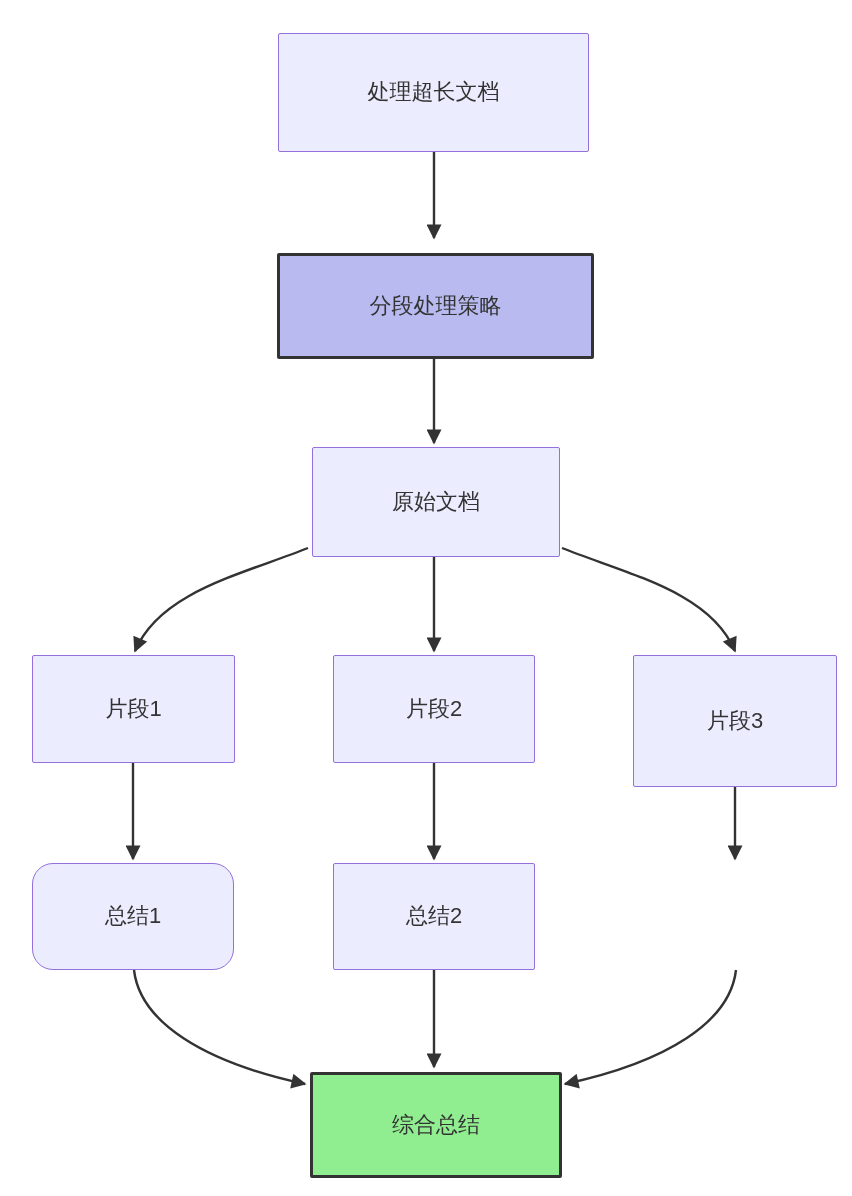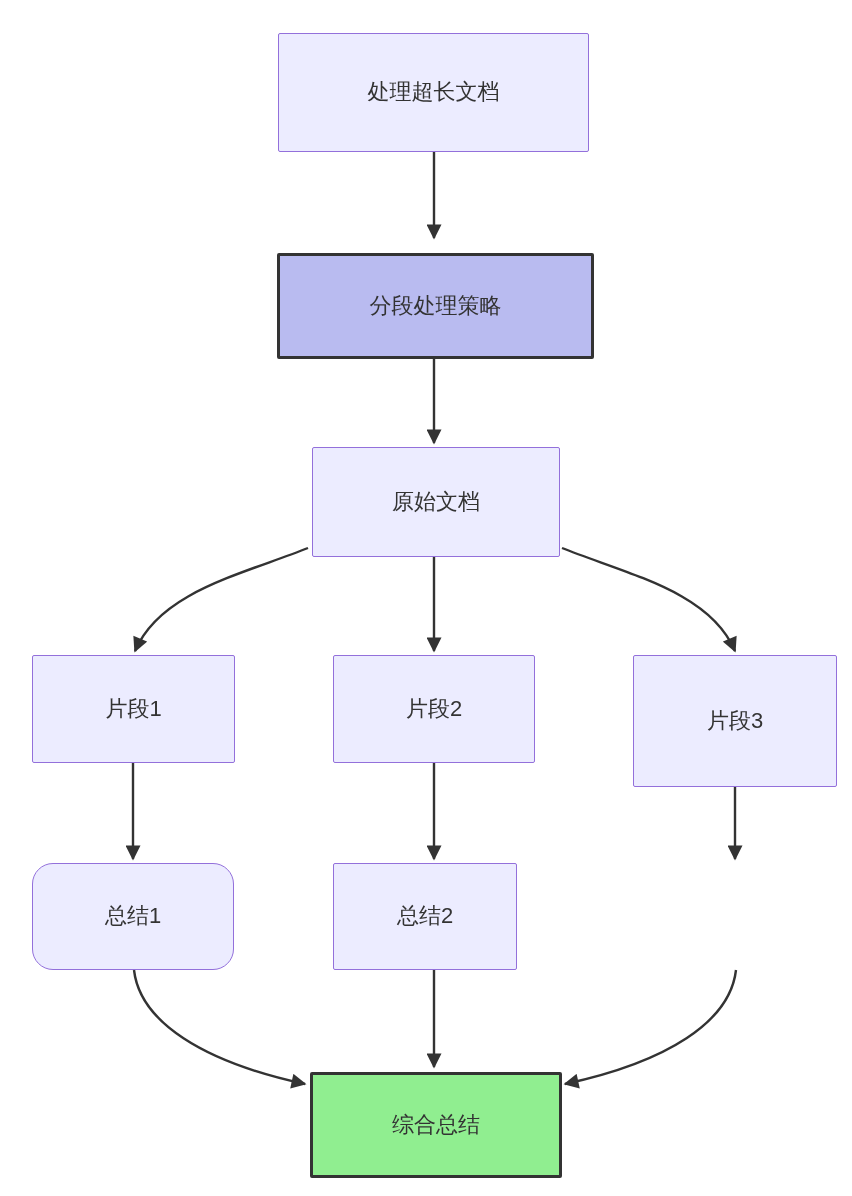--- a/index.html
+++ b/index.html
@@ -51,21 +51,21 @@
     border: 3.5px solid #333333;
   }
   
   .n-start    { left: 278px; top: 33px;   width: 311px; height: 119px; }
   .n-strategy { left: 277px; top: 242px;  width: 317px; height: 106px; margin-top: 11px; }
   .n-source   { left: 312px; top: 447px;  width: 248px; height: 110px; }
   .n-seg1     { left: 32px;  top: 655px;  width: 203px; height: 108px; }
   .n-seg2     { left: 333px; top: 655px;  width: 202px; height: 108px; }
   .n-seg3     { left: 633px; top: 655px;  width: 204px; height: 132px; }
   .n-sum1     { left: 32px;  top: 863px;  width: 202px; height: 107px; border-radius: 21px; }
-  .n-sum2     { left: 333px; top: 863px;  width: 184px; height: 107px; }
+  .n-sum2     { left: 333px; top: 863px;  width: 202px; height: 107px; }
   .n-sum3     { left: 633px; top: 863px;  width: 204px; height: 107px; }
   .n-final    { left: 310px; top: 1072px; width: 252px; height: 106px; }
 </style>
 </head>
 <body>
 
 <div class="canvas">
 
   <svg class="edges-layer" width="852" height="1196" viewBox="0 0 852 1196" xmlns="http://www.w3.org/2000/svg">
     <defs>

